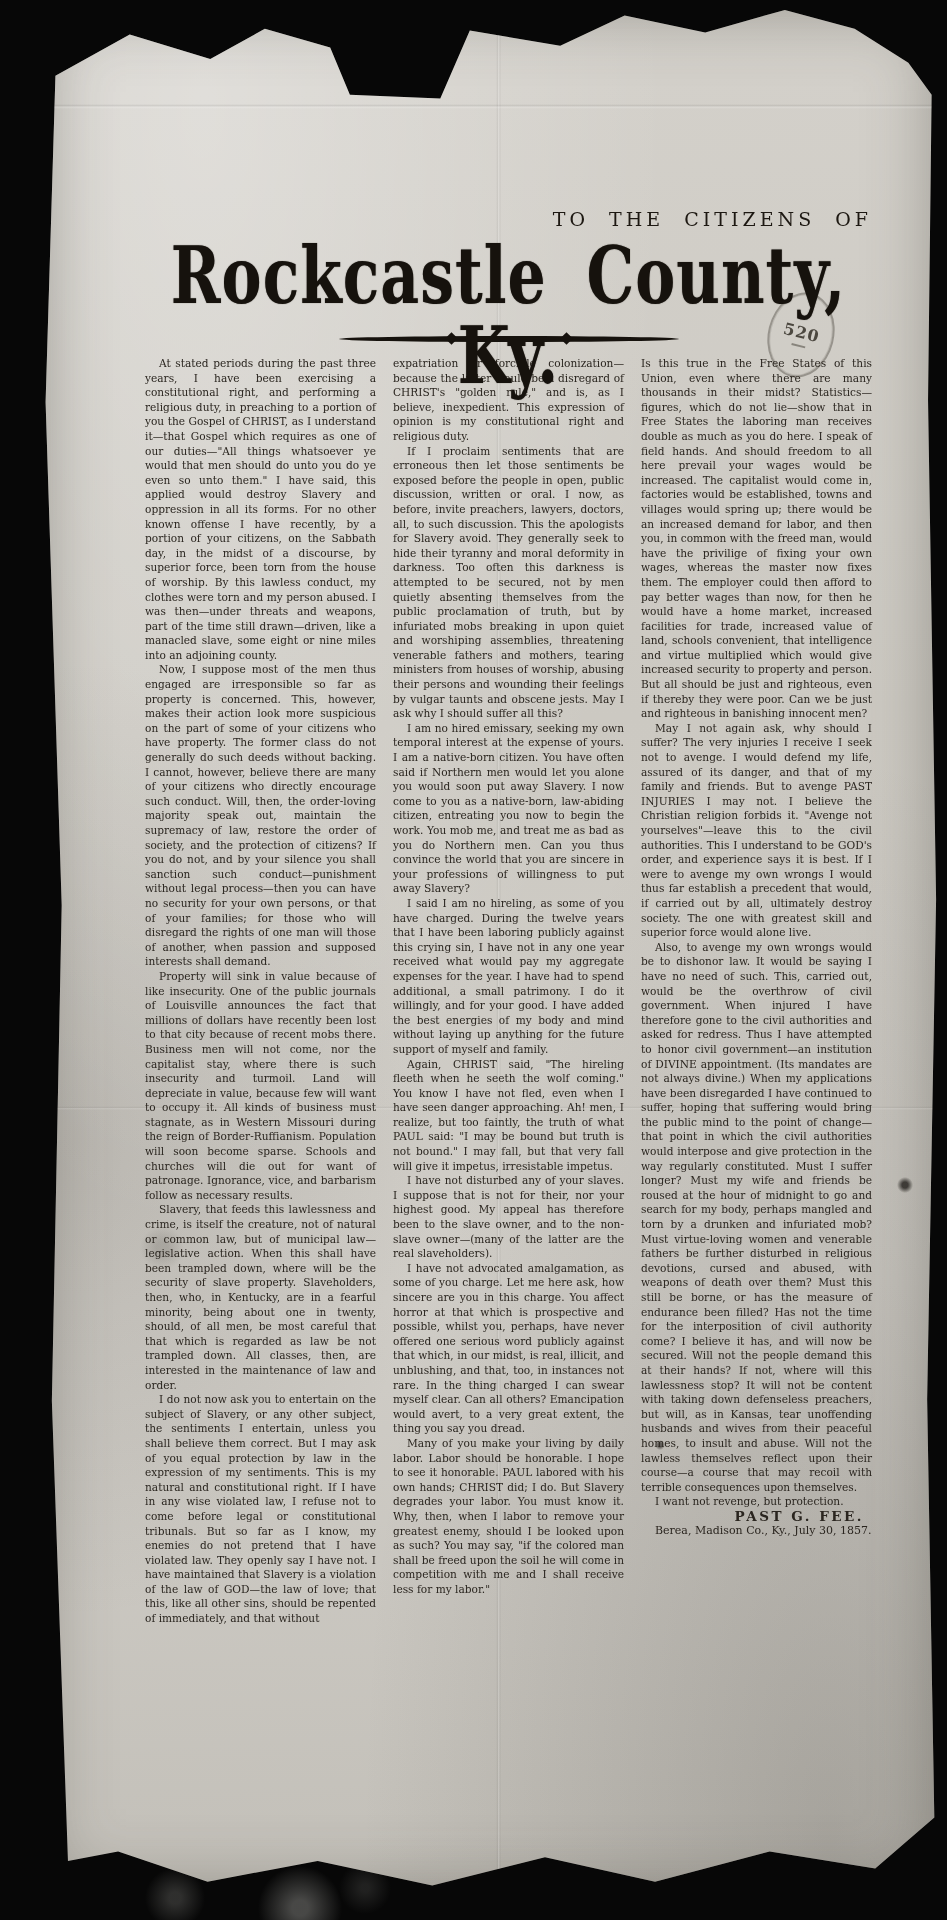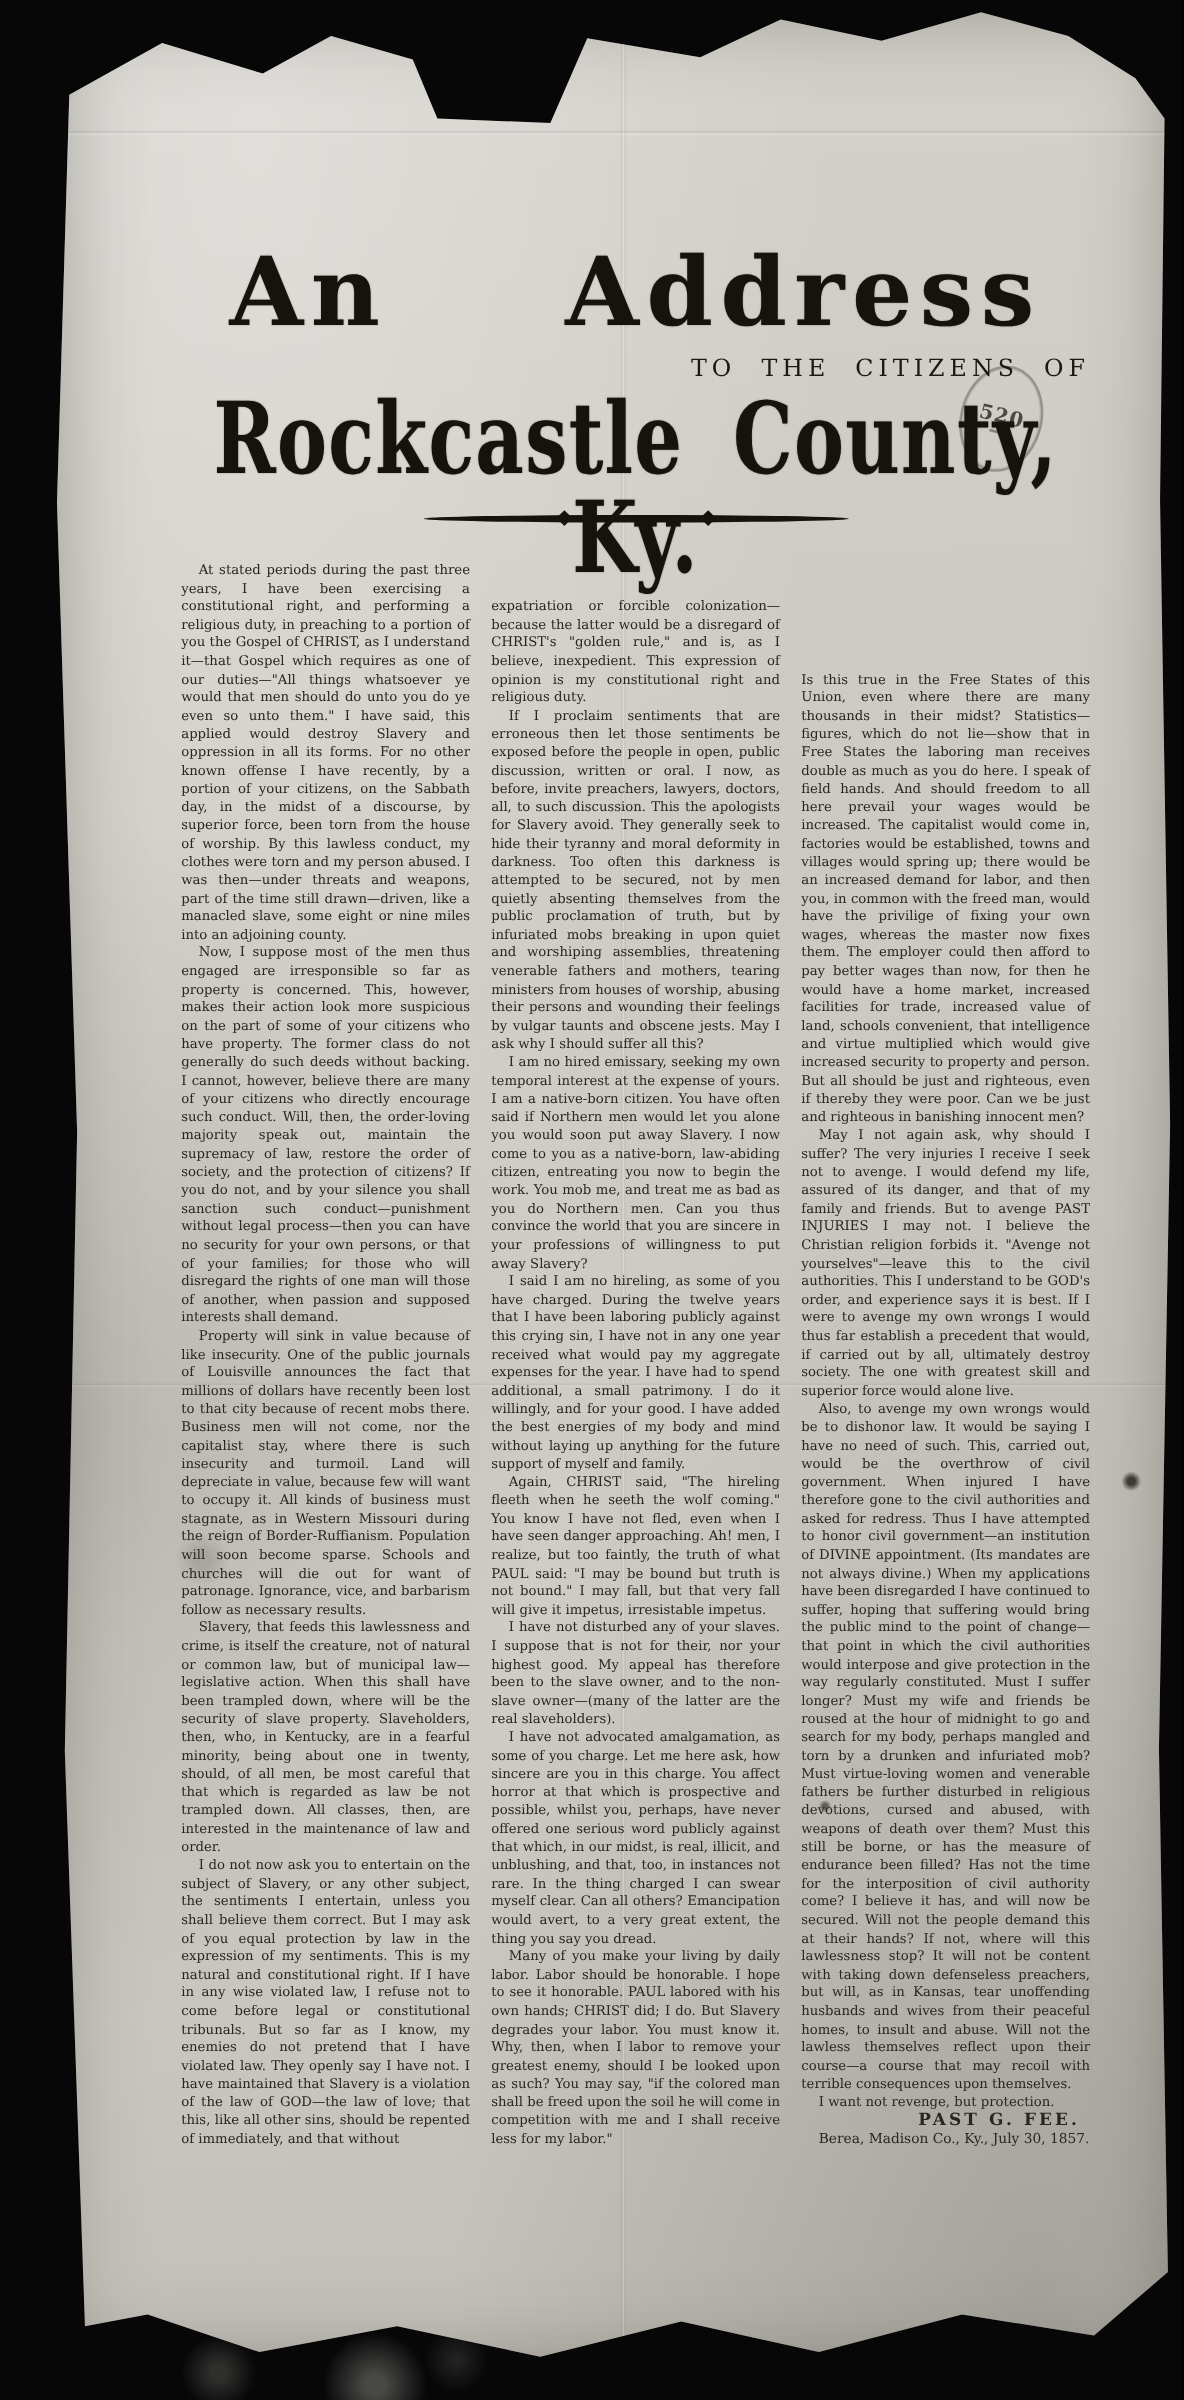--- a/index.html
+++ b/index.html
@@ -51,22 +51,22 @@
     transform:scaleY(1.32);transform-origin:50% 0;height:84px;
     letter-spacing:1px;word-spacing:18px;color:#16120d;
     text-shadow:0 0 1px rgba(20,16,10,0.55);
   }
   .rule-wrap{margin:14px auto 0;width:340px;position:relative;height:10px;}
   .rule-bar{position:absolute;top:2px;left:0;right:0;height:6px;background:#16120d;border-radius:50%;}
   .rule-diamond{position:absolute;top:0;width:9px;height:9px;background:#16120d;transform:rotate(45deg);}
   .rule-diamond.d1{left:calc(50% - 62px);}
   .rule-diamond.d2{left:calc(50% + 53px);}
   .columns{
-    display:flex;gap:17px;margin-top:29px;text-align:justify;
-    font-size:10.6px;line-height:14.6px;color:#2a251f;align-items:flex-end;
+    display:flex;gap:17px;margin-top:12px;text-align:justify;
+    font-size:10.6px;line-height:14.6px;color:#2a251f;
   }
   .col{width:231px;}
   .col p{margin:0;text-indent:14px;}
   .col p.no-indent{text-indent:0;}
   .sig{text-align:right;font-size:13.5px;font-weight:bold;letter-spacing:2.5px;margin-top:5px;padding-right:8px;text-indent:0;}
   .dateline{font-size:11px;margin-top:2px;text-indent:0;text-align:left;}
   .stamp{
     position:absolute;left:768px;top:292px;width:62px;height:82px;
     border:2px solid rgba(94,90,82,0.5);border-radius:50%;
     transform:rotate(14deg);
@@ -85,21 +85,20 @@
     <div class="crease-h"></div>
     <div class="crease-h2"></div>
   </div>
 
   <div class="stamp">
     <span>520</span>
     <span class="tick"></span>
   </div>
 
   <div class="content">
-    <div class="title-top">An Address</div>
     <div class="subtitle">TO THE CITIZENS OF</div>
     <div class="title-main">Rockcastle County, Ky.</div>
 
     <div class="rule-wrap">
       <div class="rule-diamond d1"></div>
       <div class="rule-bar"></div>
       <div class="rule-diamond d2"></div>
     </div>
 
     <div class="columns">

